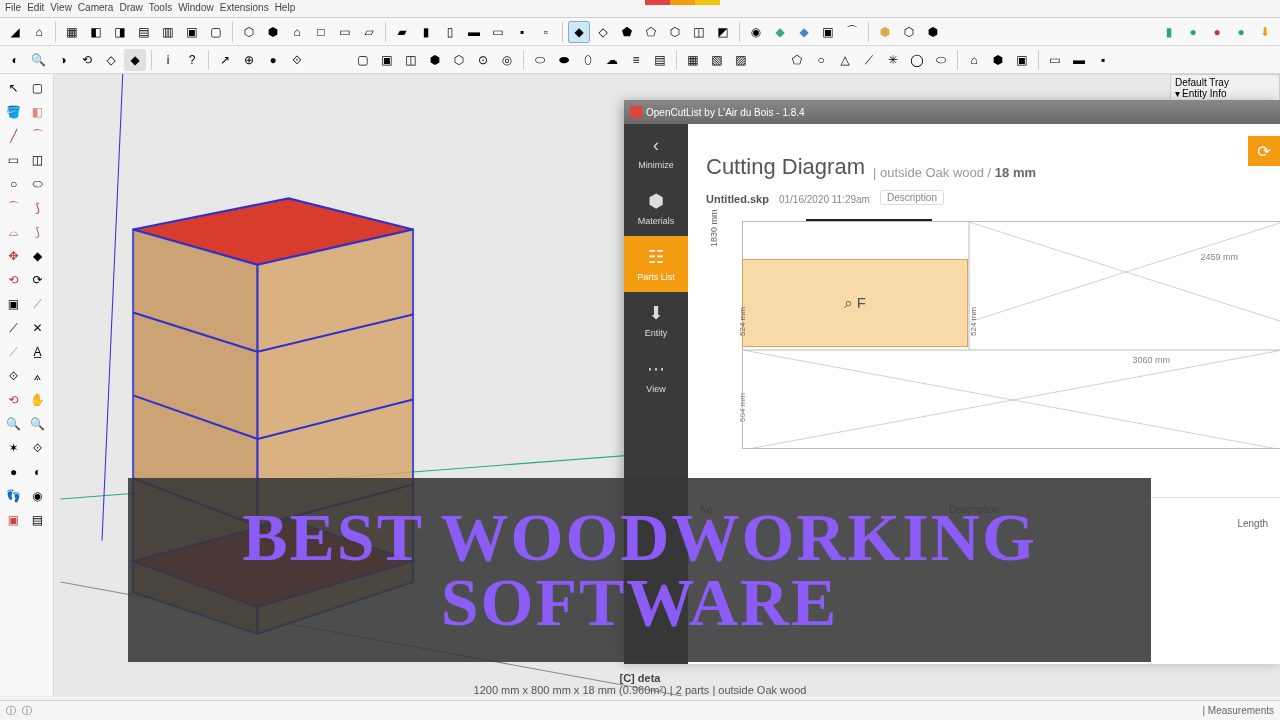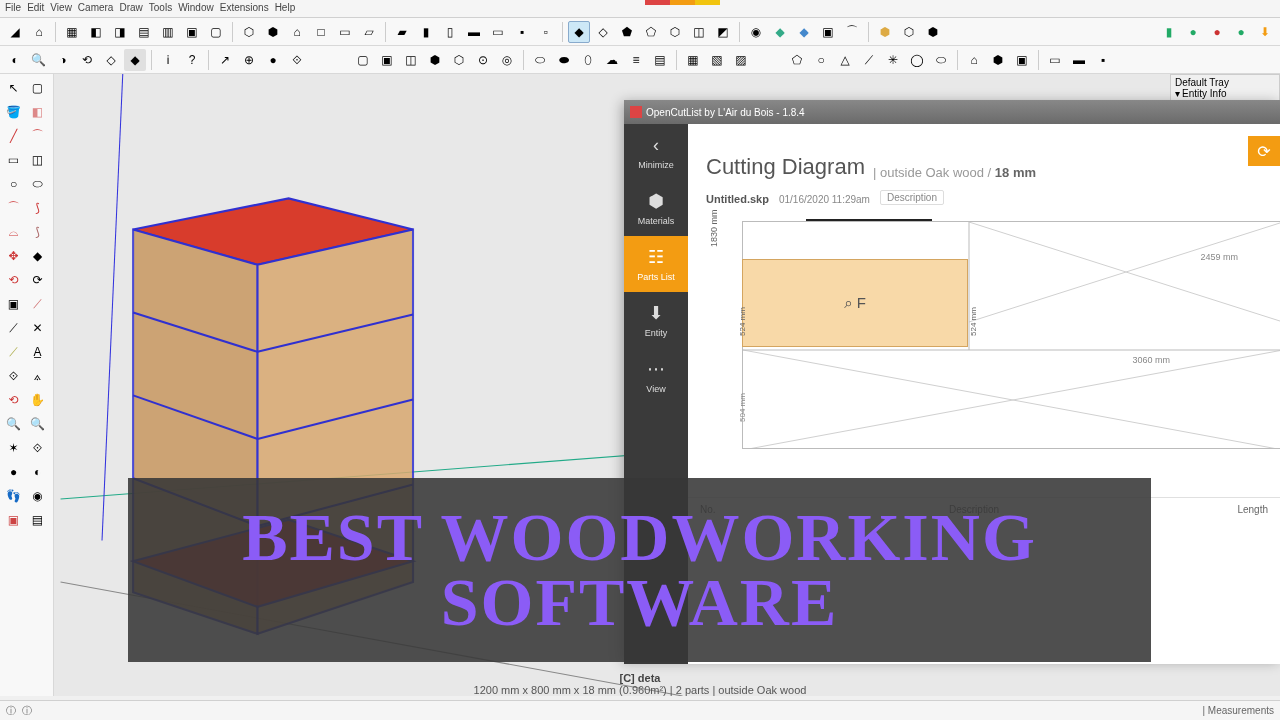--- a/index.html
+++ b/index.html
@@ -54,21 +54,21 @@
 .dim-524-l { position: absolute; left: 22px; top: 100px; font-size: 8px; color: #666; transform: rotate(-90deg); }
 .dim-524-r { position: absolute; left: 253px; top: 100px; font-size: 8px; color: #666; transform: rotate(-90deg); }
 .dim-2459 { position: absolute; right: 42px; top: 35px; font-size: 9px; color: #888; }
 .dim-3060 { position: absolute; right: 110px; top: 138px; font-size: 9px; color: #888; }
 .dim-504 { position: absolute; left: 22px; top: 186px; font-size: 8px; color: #888; transform: rotate(-90deg); }
 .diag-line { stroke: #d0d0d0; stroke-width: 1; }
 
 .table-header { display: flex; padding: 6px 12px; font-size: 10px; color: #666; border-top: 1px solid #e0e0e0; }
 .col-no { width: 40px; }
 .col-desc { flex: 1; text-align: center; }
-.col-len { width: 60px; text-align: right; }
+.col-len { width: 60px; text-align: right; margin-top: 14px; }
 
 .overlay-banner { position: absolute; left: 128px; top: 478px; width: 1023px; height: 184px; background: rgba(55,55,55,0.88); display: flex; align-items: center; justify-content: center; }
 .overlay-banner .t { color: #8b5cf6; font-size: 68px; font-weight: 900; letter-spacing: 2px; text-align: center; line-height: 0.95; font-family: Liberation Serif, serif; }
 
 .status-line { position: absolute; bottom: 24px; left: 0; right: 0; text-align: center; font-size: 11px; color: #555; }
 .status-line .l1 { font-weight: bold; color: #444; }
 
 .bottom-bar { position: absolute; bottom: 0; left: 0; right: 0; height: 20px; background: #f5f5f5; border-top: 1px solid #d0d0d0; display: flex; align-items: center; font-size: 10px; color: #666; padding: 0 6px; justify-content: space-between; }
 .bottom-bar .icons { display: flex; gap: 6px; }
 

